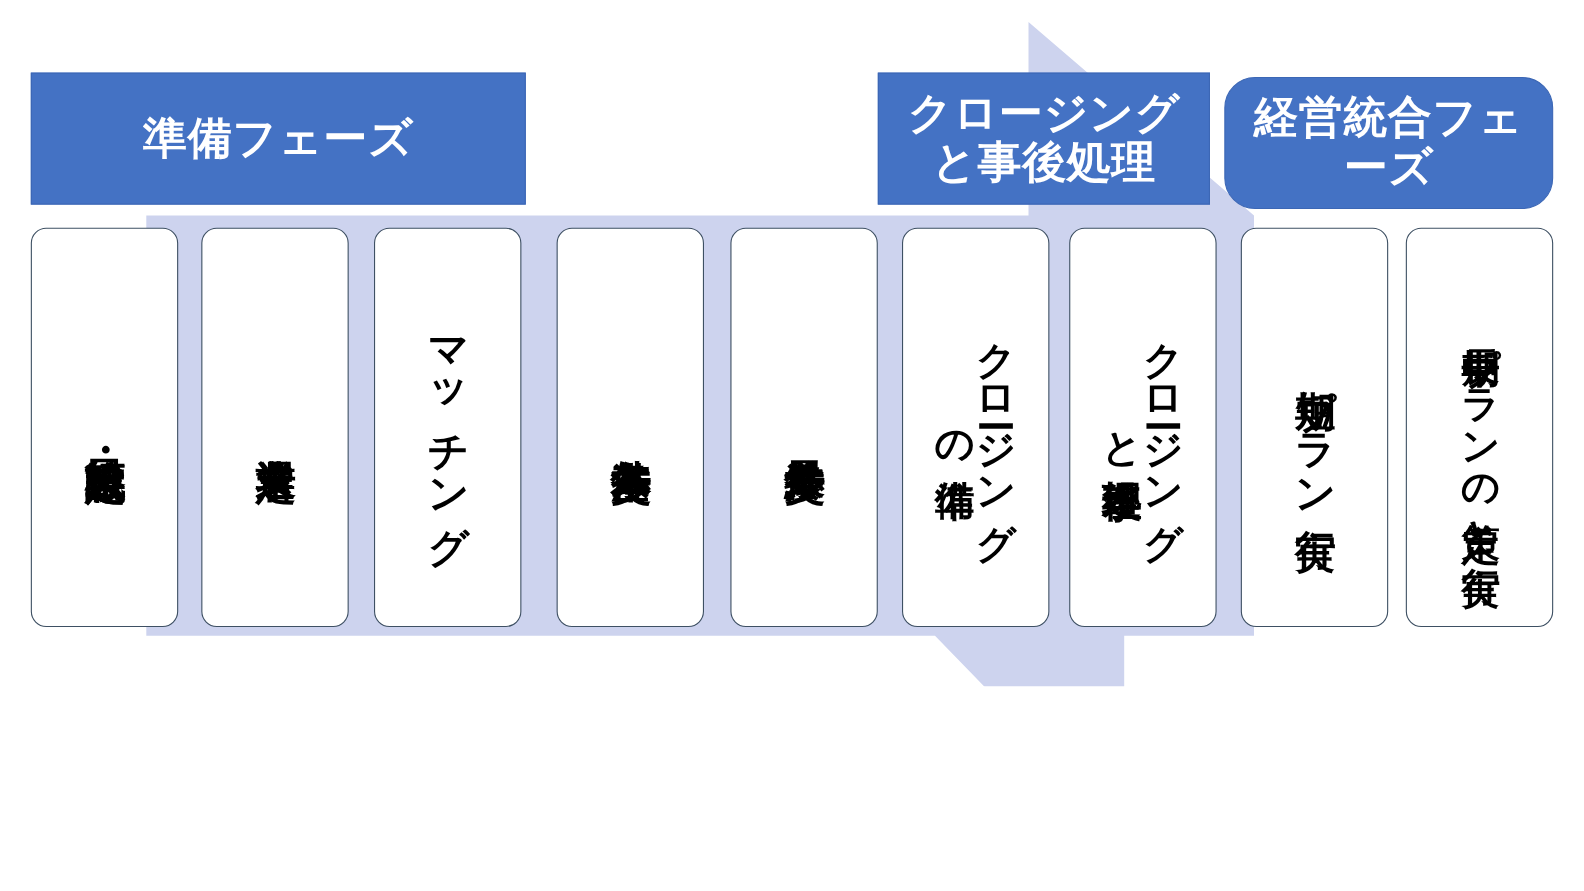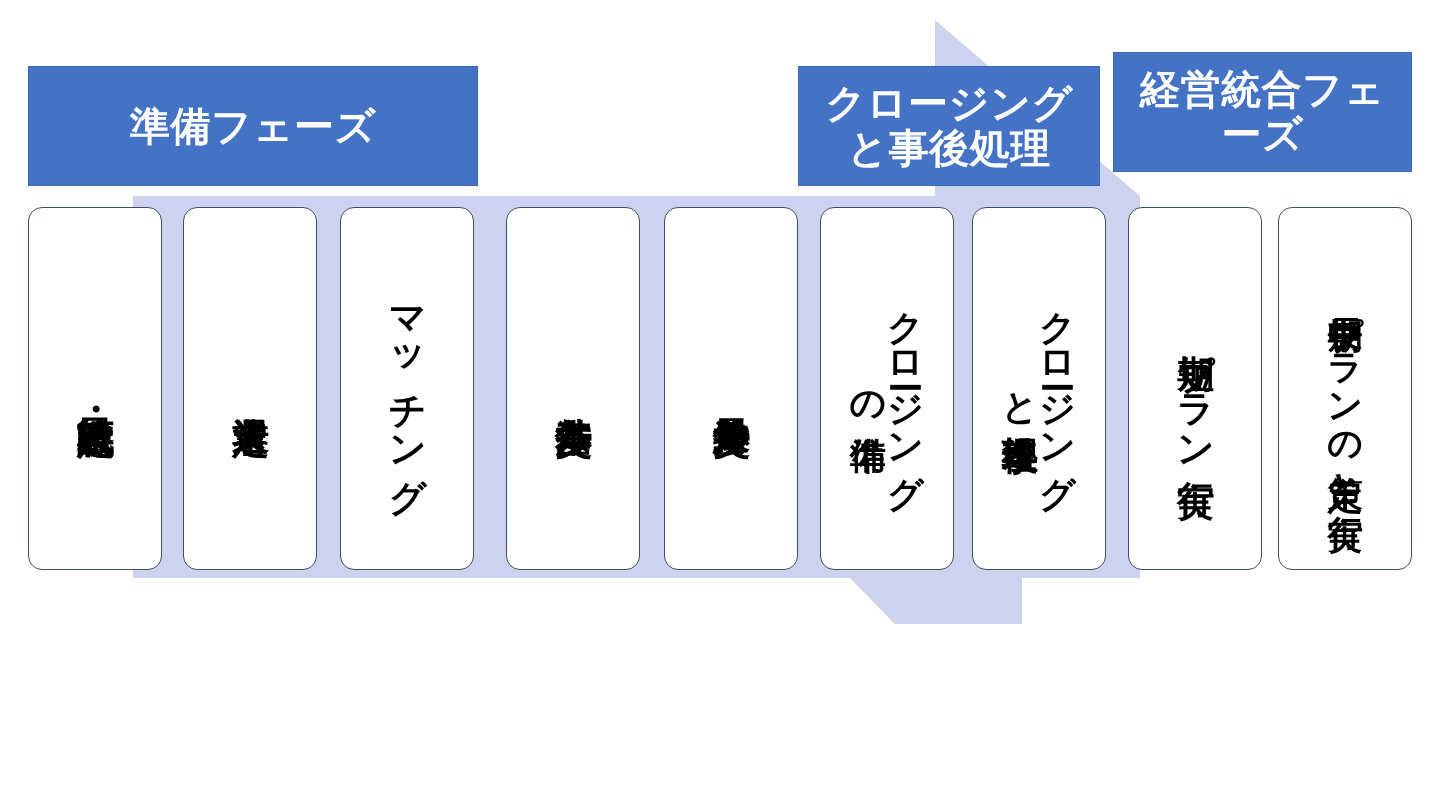--- a/index.html
+++ b/index.html
@@ -101,21 +101,21 @@
 
   <div class="phase-header" style="left:28px; top:66px; width:450px; height:120px;">
     <span>準備フェーズ</span>
   </div>
 
 
   <div class="phase-header" style="left:798px; top:66px; width:302px; height:120px;">
     <span>クロージングと事後処理</span>
   </div>
 
-  <div class="phase-header" style="left:1113px; top:52px; width:299px; height:120px;">
+  <div class="phase-header" style="left:1113px; top:70px; width:299px; height:120px;border-radius:28px;">
     <span>経営統合フェーズ</span>
   </div>
 
   <div class="step-card" style="left:28px; top:207px; width:134px; height:363px;">
     <span class="step-text">目標設定・戦略策定</span>
   </div>
 
   <div class="step-card" style="left:183px; top:207px; width:134px; height:363px;">
     <span class="step-text">業者選定</span>
   </div>

